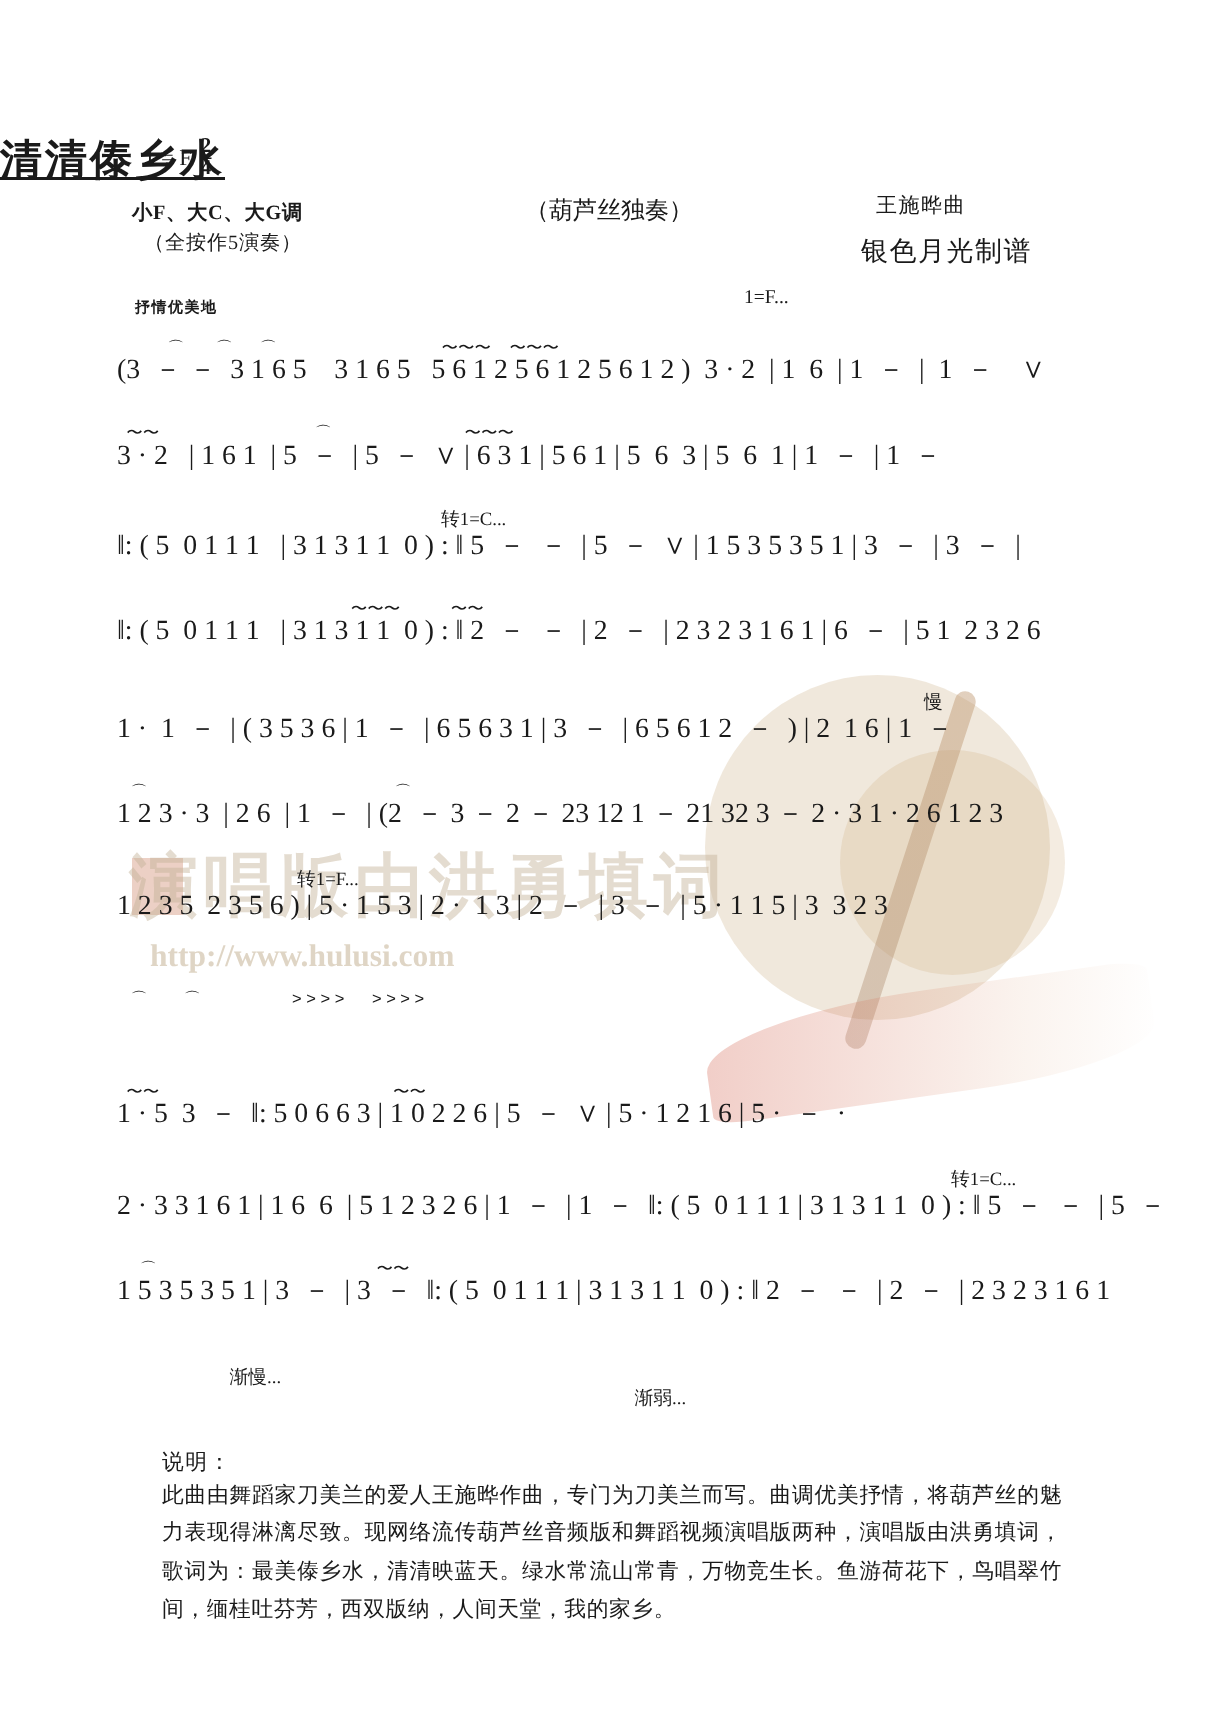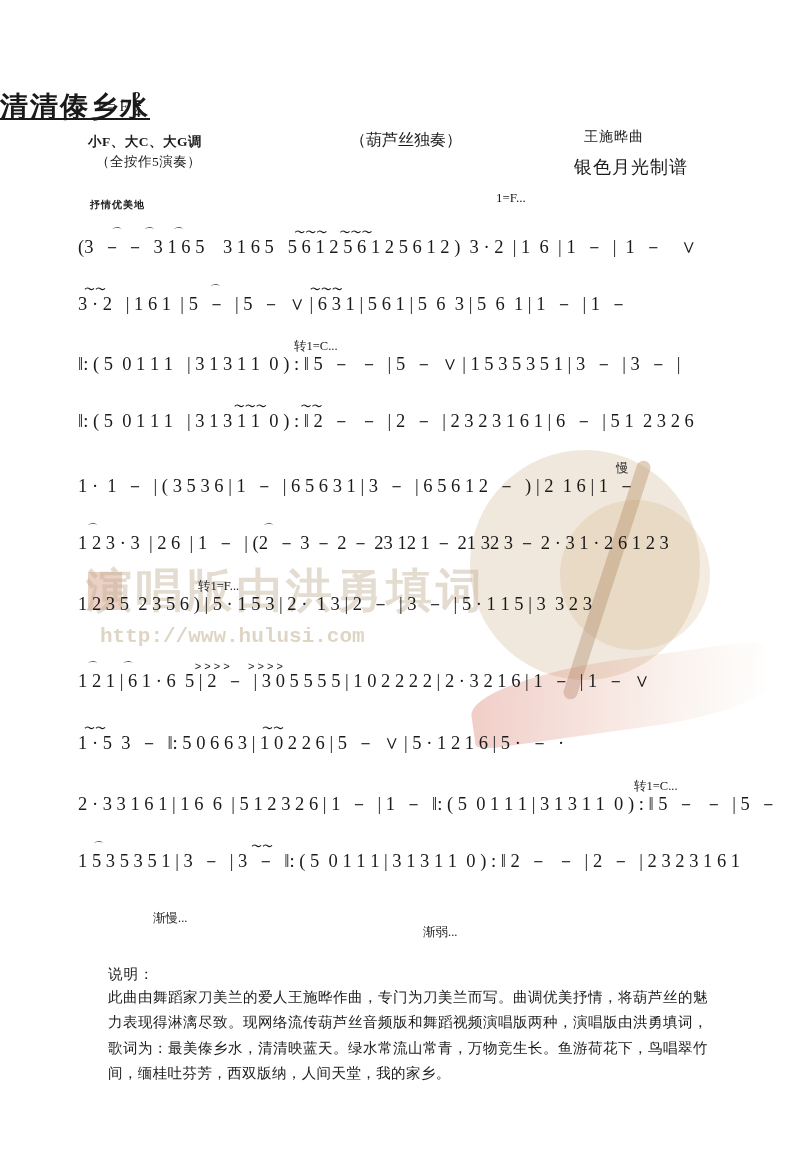--- a/index.html
+++ b/index.html
@@ -37,21 +37,21 @@
     font-size: 46px;
     font-weight: bold;
     color: rgba(196,178,150,0.45);
     letter-spacing: 4px;
     white-space: nowrap;
   }
   .wm-url {
     position: absolute;
     left: 100px;
     top: 625px;
-    font-family: Liberation Mono, monospace;
+    font-family: Liberation Serif, serif;
     font-size: 21px;
     font-weight: bold;
     color: rgba(196,178,150,0.55);
     white-space: nowrap;
     text-align: center;
   }
   .wm-box {
     position: absolute;
     left: 88px;
     top: 572px;
@@ -285,21 +285,20 @@
       <div class="music">1 2 3 · 3  | 2 6  | 1  －  | (2  － 3 － 2 － 23 12 1 － 21 32 3 － 2 · 3 1 · 2 6 1 2 3</div>
     </div>
 
     <div class="staff" style="top:580px;">
       <div class="marks" style="padding-left:120px;">转1=F...</div>
       <div class="music">1 2 3 5  2 3 5 6 ) | 5 · 1 5 3 | 2 ·  1 3 | 2  －  | 3  －  | 5 · 1 1 5 | 3  3 2 3</div>
     </div>
 
     <div class="staff" style="top:660px;">
       <div class="slurs">&nbsp;&nbsp;&nbsp;⌒&nbsp;&nbsp;&nbsp;&nbsp;&nbsp;&nbsp;&nbsp;&nbsp;⌒&nbsp;&nbsp;&nbsp;&nbsp;&nbsp;&nbsp;&nbsp;&nbsp;&nbsp;&nbsp;&nbsp;&nbsp;&nbsp;&nbsp;&nbsp;&nbsp;&nbsp;&nbsp;&nbsp;&nbsp;&gt; &gt; &gt; &gt;&nbsp;&nbsp;&nbsp;&nbsp;&nbsp;&nbsp;&gt; &gt; &gt; &gt;</div>
-      <div class="music">1 2 1 | 6 1 · 6  5 | 2  －  | 3 0 5 5 5 5 | 1 0 2 2 2 2 | 2 · 3 2 1 6 | 1  －  | 1  －  ∨</div>
     </div>
 
     <div class="staff" style="top:722px;">
       <div class="slurs">&nbsp;&nbsp;〜〜&nbsp;&nbsp;&nbsp;&nbsp;&nbsp;&nbsp;&nbsp;&nbsp;&nbsp;&nbsp;&nbsp;&nbsp;&nbsp;&nbsp;&nbsp;&nbsp;&nbsp;&nbsp;&nbsp;&nbsp;&nbsp;&nbsp;&nbsp;&nbsp;&nbsp;&nbsp;&nbsp;&nbsp;&nbsp;&nbsp;&nbsp;&nbsp;&nbsp;&nbsp;&nbsp;&nbsp;&nbsp;&nbsp;&nbsp;&nbsp;&nbsp;&nbsp;&nbsp;&nbsp;&nbsp;&nbsp;&nbsp;&nbsp;&nbsp;&nbsp;&nbsp;〜〜</div>
       <div class="music">1 · 5  3  －  ‖: 5 0 6 6 3 | 1 0 2 2 6 | 5  －  ∨ | 5 · 1 2 1 6 | 5 ·  －  ·</div>
     </div>
 
     <div class="staff" style="top:780px;">
       <div class="marks" style="padding-left:556px;">转1=C...</div>
       <div class="music">2 · 3 3 1 6 1 | 1 6  6  | 5 1 2 3 2 6 | 1  －  | 1  －  ‖: ( 5  0 1 1 1 | 3 1 3 1 1  0 ) : ‖ 5  －  －  | 5  －</div>

